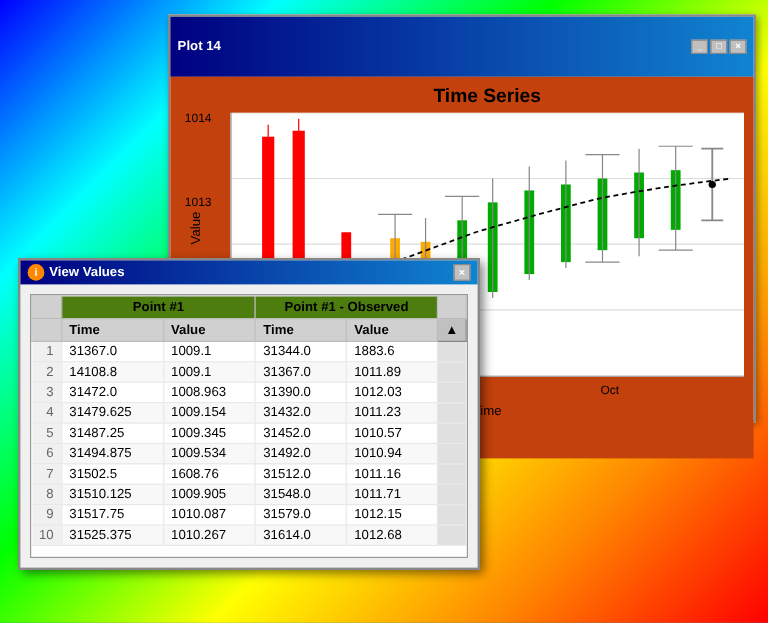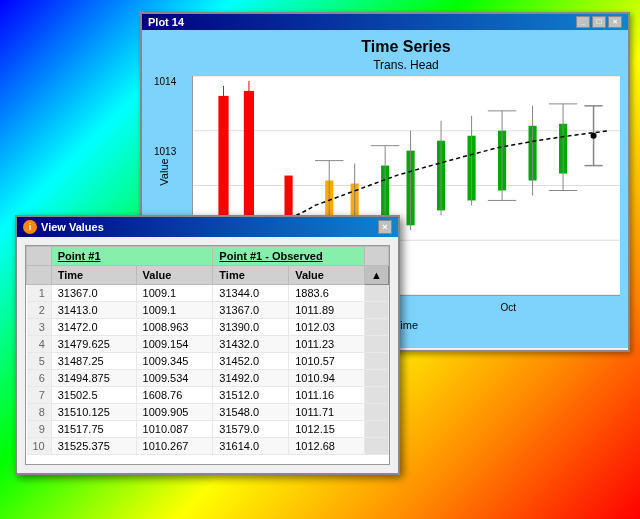--- a/index.html
+++ b/index.html
@@ -31,21 +31,21 @@
       background: #f0f0f0;
       border: 2px solid #888;
       box-shadow: 2px 2px 6px rgba(0,0,0,0.4);
     }
 
     .plot-titlebar {
       background: linear-gradient(to right, #000080, #1084d0);
       color: white;
       font-size: 11px;
       font-weight: bold;
-      padding: 2px 6px;
+      padding: 19px 6px;
       display: flex;
       justify-content: space-between;
       align-items: center;
     }
 
     .plot-titlebar-controls {
       display: flex;
       gap: 2px;
     }
 
@@ -55,21 +55,21 @@
       background: #c0c0c0;
       border: 1px solid #888;
       font-size: 8px;
       text-align: center;
       line-height: 10px;
       cursor: pointer;
     }
 
     .plot-content {
       padding: 8px 8px 40px 50px;
-      background: #7dd3fc;
+      background: #c2410c;
       height: calc(100% - 18px);
       position: relative;
     }
 
     .plot-title {
       text-align: center;
       font-size: 16px;
       font-weight: bold;
       color: #000;
       margin-bottom: 2px;
@@ -174,23 +174,23 @@
     }
 
     thead th {
       padding: 3px 6px;
       border: 1px solid #bbb;
       text-align: left;
       font-weight: bold;
     }
 
     thead th.group-header {
+      text-align: center;
       font-weight: bold;
-      background: #86efac;
-      text-decoration: underline;
+      background: #4d7c0f;
     }
 
     tbody tr:nth-child(even) {
       background: #f8f8f8;
     }
 
     td {
       padding: 2px 6px;
       border-bottom: 1px solid #e8e8e8;
       border-right: 1px solid #e8e8e8;
@@ -225,21 +225,20 @@
   <div class="plot-titlebar">
     <span>Plot 14</span>
     <div class="plot-titlebar-controls">
       <div class="title-btn">_</div>
       <div class="title-btn">□</div>
       <div class="title-btn">×</div>
     </div>
   </div>
   <div class="plot-content">
     <div class="plot-title">Time Series</div>
-    <div class="plot-subtitle">Trans. Head</div>
 
     <div style="position:relative; margin-top: 4px;">
 
       <div style="position:absolute; left:-42px; top:90px; transform:rotate(-90deg); font-size:11px; white-space:nowrap;">Value</div>
 
       <div style="position:absolute; left:-38px; top:0; height:220px; display:flex; flex-direction:column; justify-content:space-between; align-items:flex-end; font-size:10px;">
         <span>1014</span>
         <span>1013</span>
         <span>1012</span>
         <span>1011</span>
@@ -348,21 +347,21 @@
         <tr>
     <td class="row-num">1</td>
     <td>31367.0</td>
     <td>1009.1</td>
     <td>31344.0</td>
     <td>1883.6</td>
     <td style="width:14px; background:#e0e0e0;"></td>
   </tr>
             <tr>
     <td class="row-num">2</td>
-    <td>31413.0</td>
+    <td>14108.8</td>
     <td>1009.1</td>
     <td>31367.0</td>
     <td>1011.89</td>
     <td style="width:14px; background:#e0e0e0;"></td>
   </tr>
             <tr>
     <td class="row-num">3</td>
     <td>31472.0</td>
     <td>1008.963</td>
     <td>31390.0</td>

